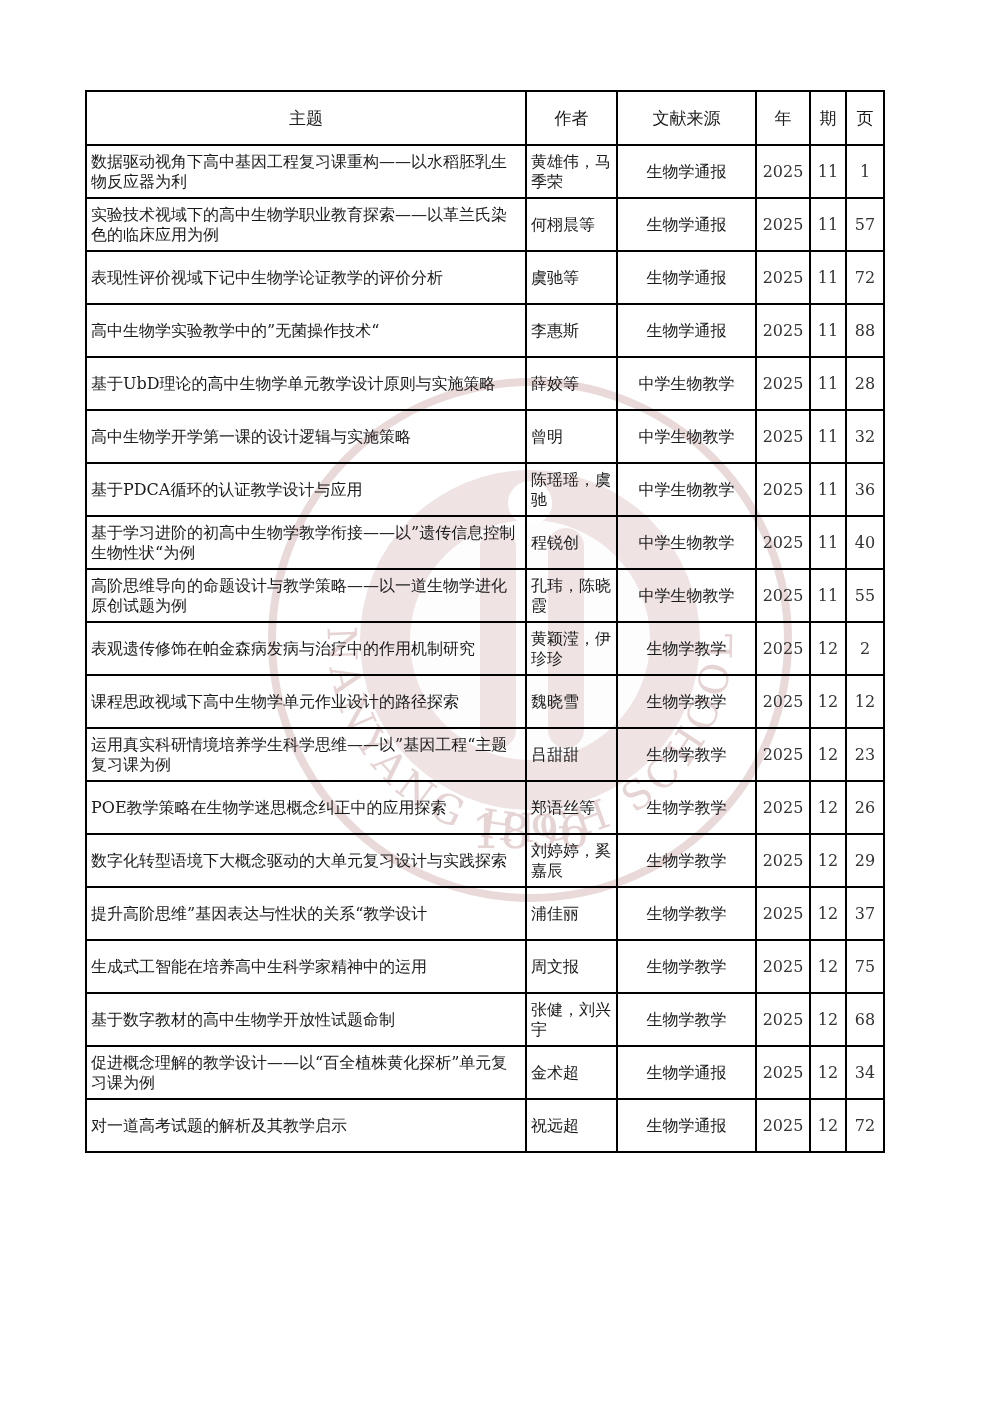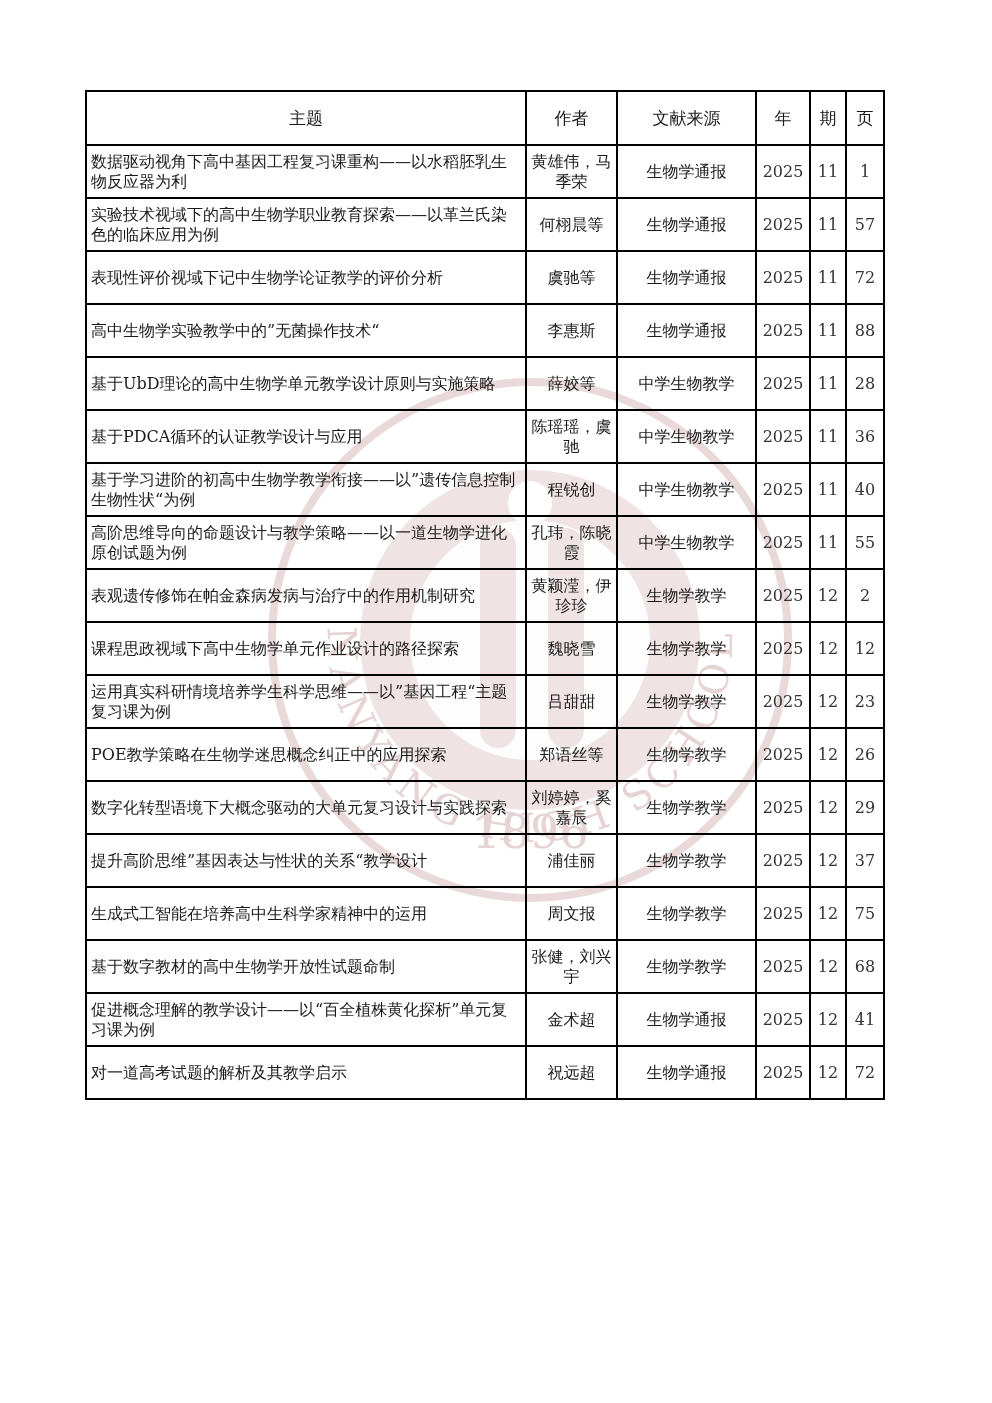--- a/index.html
+++ b/index.html
@@ -54,21 +54,21 @@
     table.refs td {
       height: 51px;
     }
     col.c-topic { width: 440px; }
     col.c-author { width: 91px; }
     col.c-source { width: 139px; }
     col.c-year { width: 54px; }
     col.c-issue { width: 36px; }
     col.c-page { width: 38px; }
     td.topic { text-align: left; padding-left: 4px; margin-left: 48px; }
-    td.author { text-align: center; padding-left: 4px; }
+    td.author { text-align: left; padding-left: 4px; }
     td.source { text-align: center; padding-left: 4px; }
     td.num { text-align: center; padding-right: 2px; font-size: 15px; color: #333; }
   </style>
 </head>
 <body>
 
 <svg class="watermark" viewBox="0 0 524 524" xmlns="http://www.w3.org/2000/svg">
   <defs>
     <path id="seal-arc" d="M 60 262 A 202 202 0 0 0 464 262"></path>
   </defs>
@@ -139,20 +139,28 @@
       </tr>
       <tr>
         <td class="topic">基于UbD理论的高中生物学单元教学设计原则与实施策略</td>
         <td class="author">薛姣等</td>
         <td class="source">中学生物教学</td>
         <td class="num">2025</td>
         <td class="num">11</td>
         <td class="num">28</td>
       </tr>
       <tr>
+        <td class="topic">高中生物学开学第一课的设计逻辑与实施策略</td>
+        <td class="author">曾明</td>
+        <td class="source">中学生物教学</td>
+        <td class="num">2025</td>
+        <td class="num">11</td>
+        <td class="num">32</td>
+      </tr>
+      <tr>
         <td class="topic">基于PDCA循环的认证教学设计与应用</td>
         <td class="author">陈瑶瑶，虞驰</td>
         <td class="source">中学生物教学</td>
         <td class="num">2025</td>
         <td class="num">11</td>
         <td class="num">36</td>
       </tr>
       <tr>
         <td class="topic">基于学习进阶的初高中生物学教学衔接——以”遗传信息控制生物性状“为例</td>
         <td class="author">程锐创</td>
@@ -232,21 +240,21 @@
         <td class="num">2025</td>
         <td class="num">12</td>
         <td class="num">68</td>
       </tr>
       <tr>
         <td class="topic">促进概念理解的教学设计——以“百全植株黄化探析”单元复习课为例</td>
         <td class="author">金术超</td>
         <td class="source">生物学通报</td>
         <td class="num">2025</td>
         <td class="num">12</td>
-        <td class="num">41</td>
+        <td class="num">34</td>
       </tr>
       <tr>
         <td class="topic">对一道高考试题的解析及其教学启示</td>
         <td class="author">祝远超</td>
         <td class="source">生物学通报</td>
         <td class="num">2025</td>
         <td class="num">12</td>
         <td class="num">72</td>
       </tr>
     </tbody>

